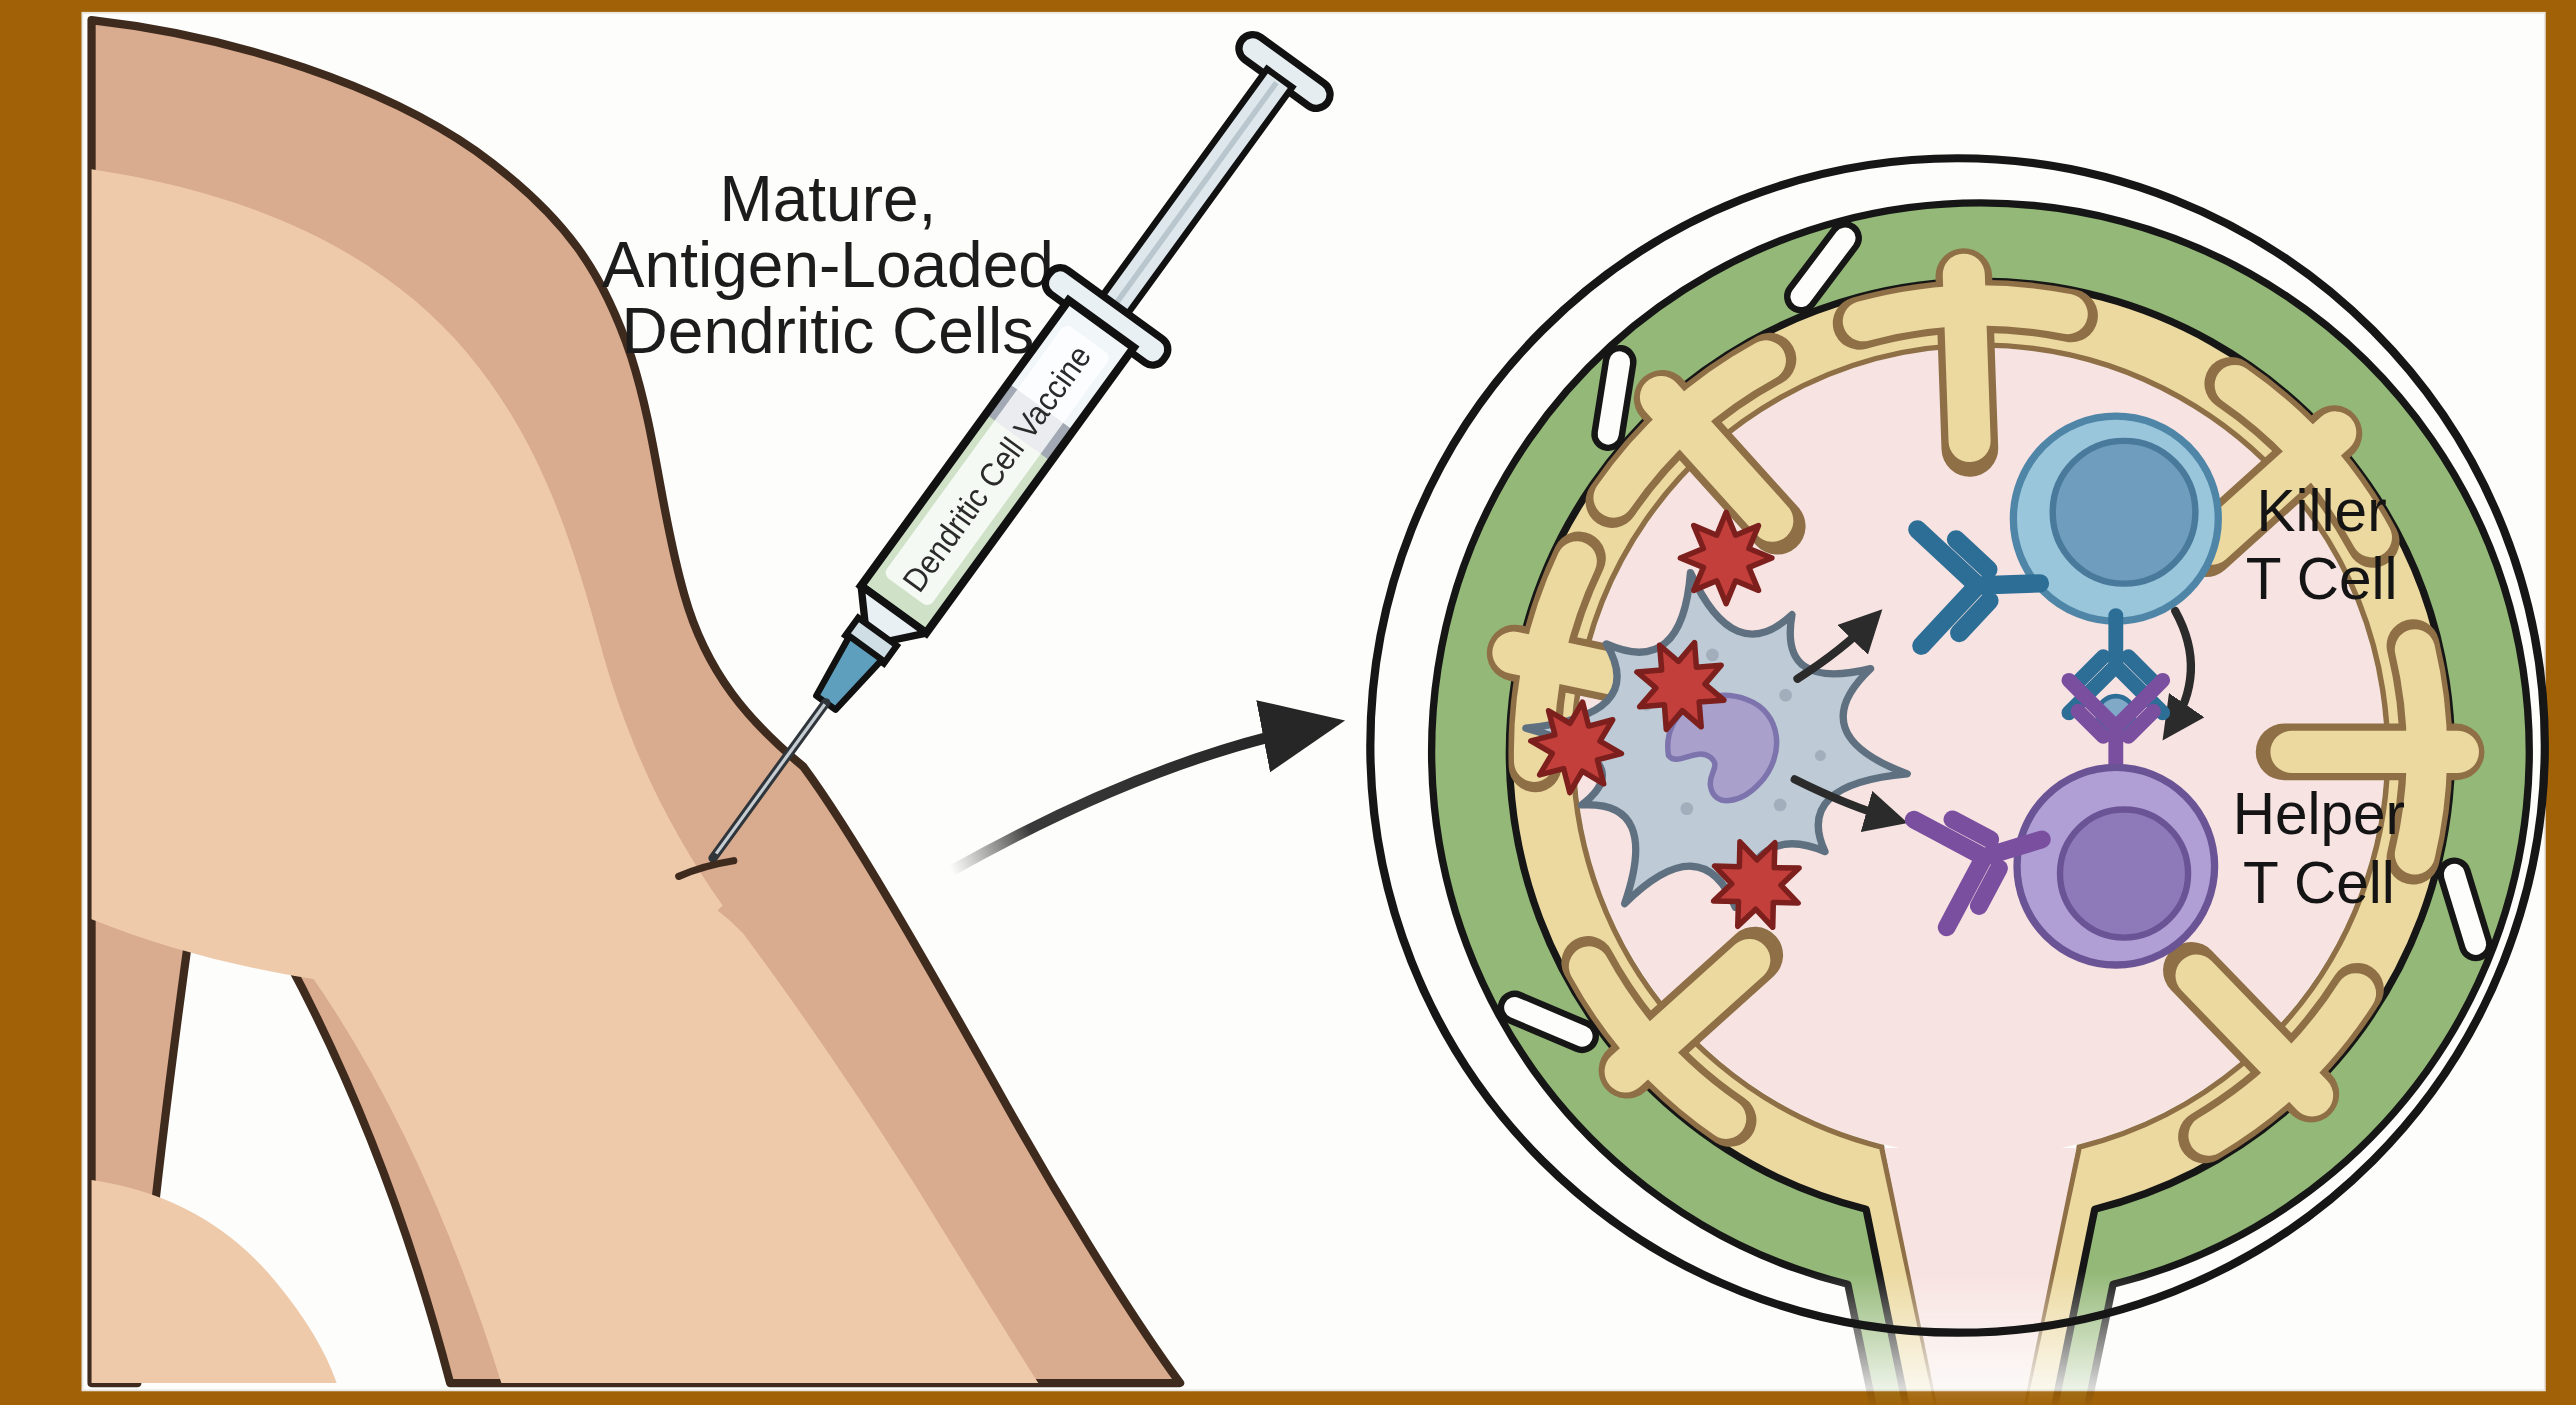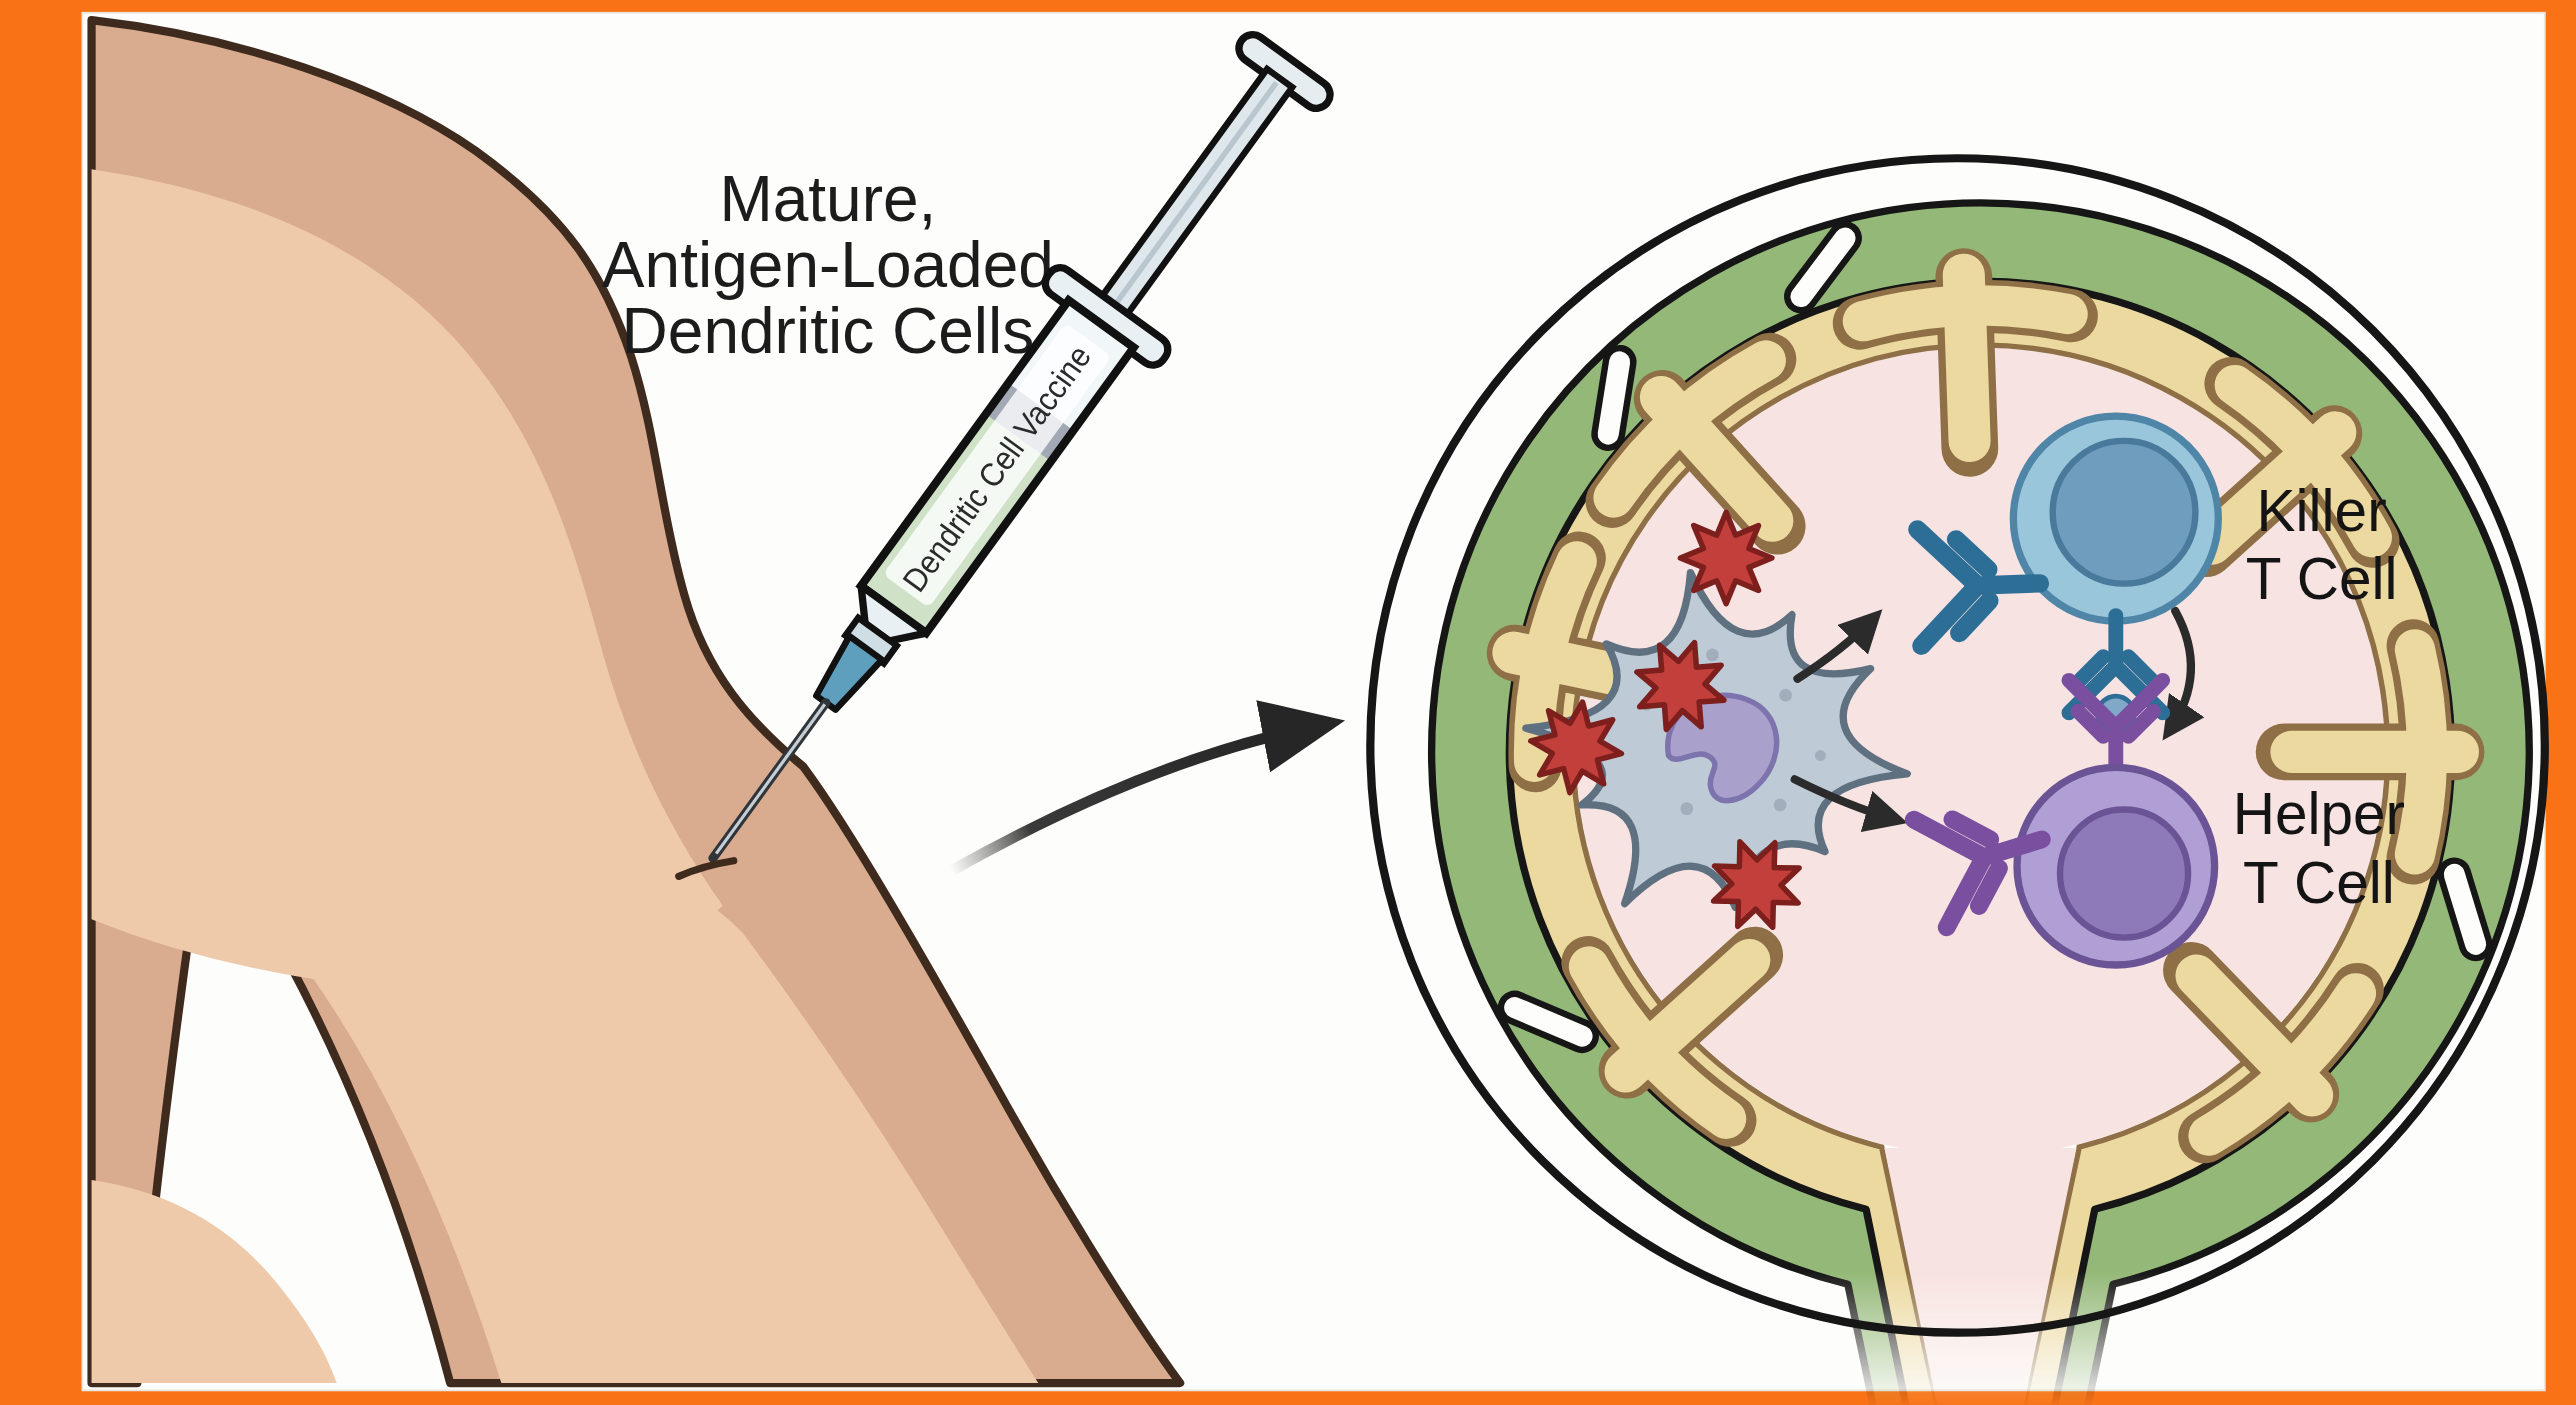--- a/index.html
+++ b/index.html
@@ -1,16 +1,16 @@
 <!DOCTYPE html>
 <html style="font-size:14.6px"><head>
 <meta charset="utf-8">
 <style>
   html,body{margin:0;padding:0;background:#f4f1ec;}
-  .canvas{position:relative;width:2576px;height:1405px;background:#f97316;overflow:hidden;
+  .canvas{position:relative;width:2576px;height:1405px;background:#a16207;overflow:hidden;
           font-family:"Liberation Sans", sans-serif;}
   svg{display:block;}
   text{font-family:"Liberation Sans", sans-serif;}
 </style>
 </head>
 <body>
 
 <div class="canvas">
 <svg width="2576" height="1405" viewBox="0 0 2816 1536" xmlns="http://www.w3.org/2000/svg">
   <defs>

